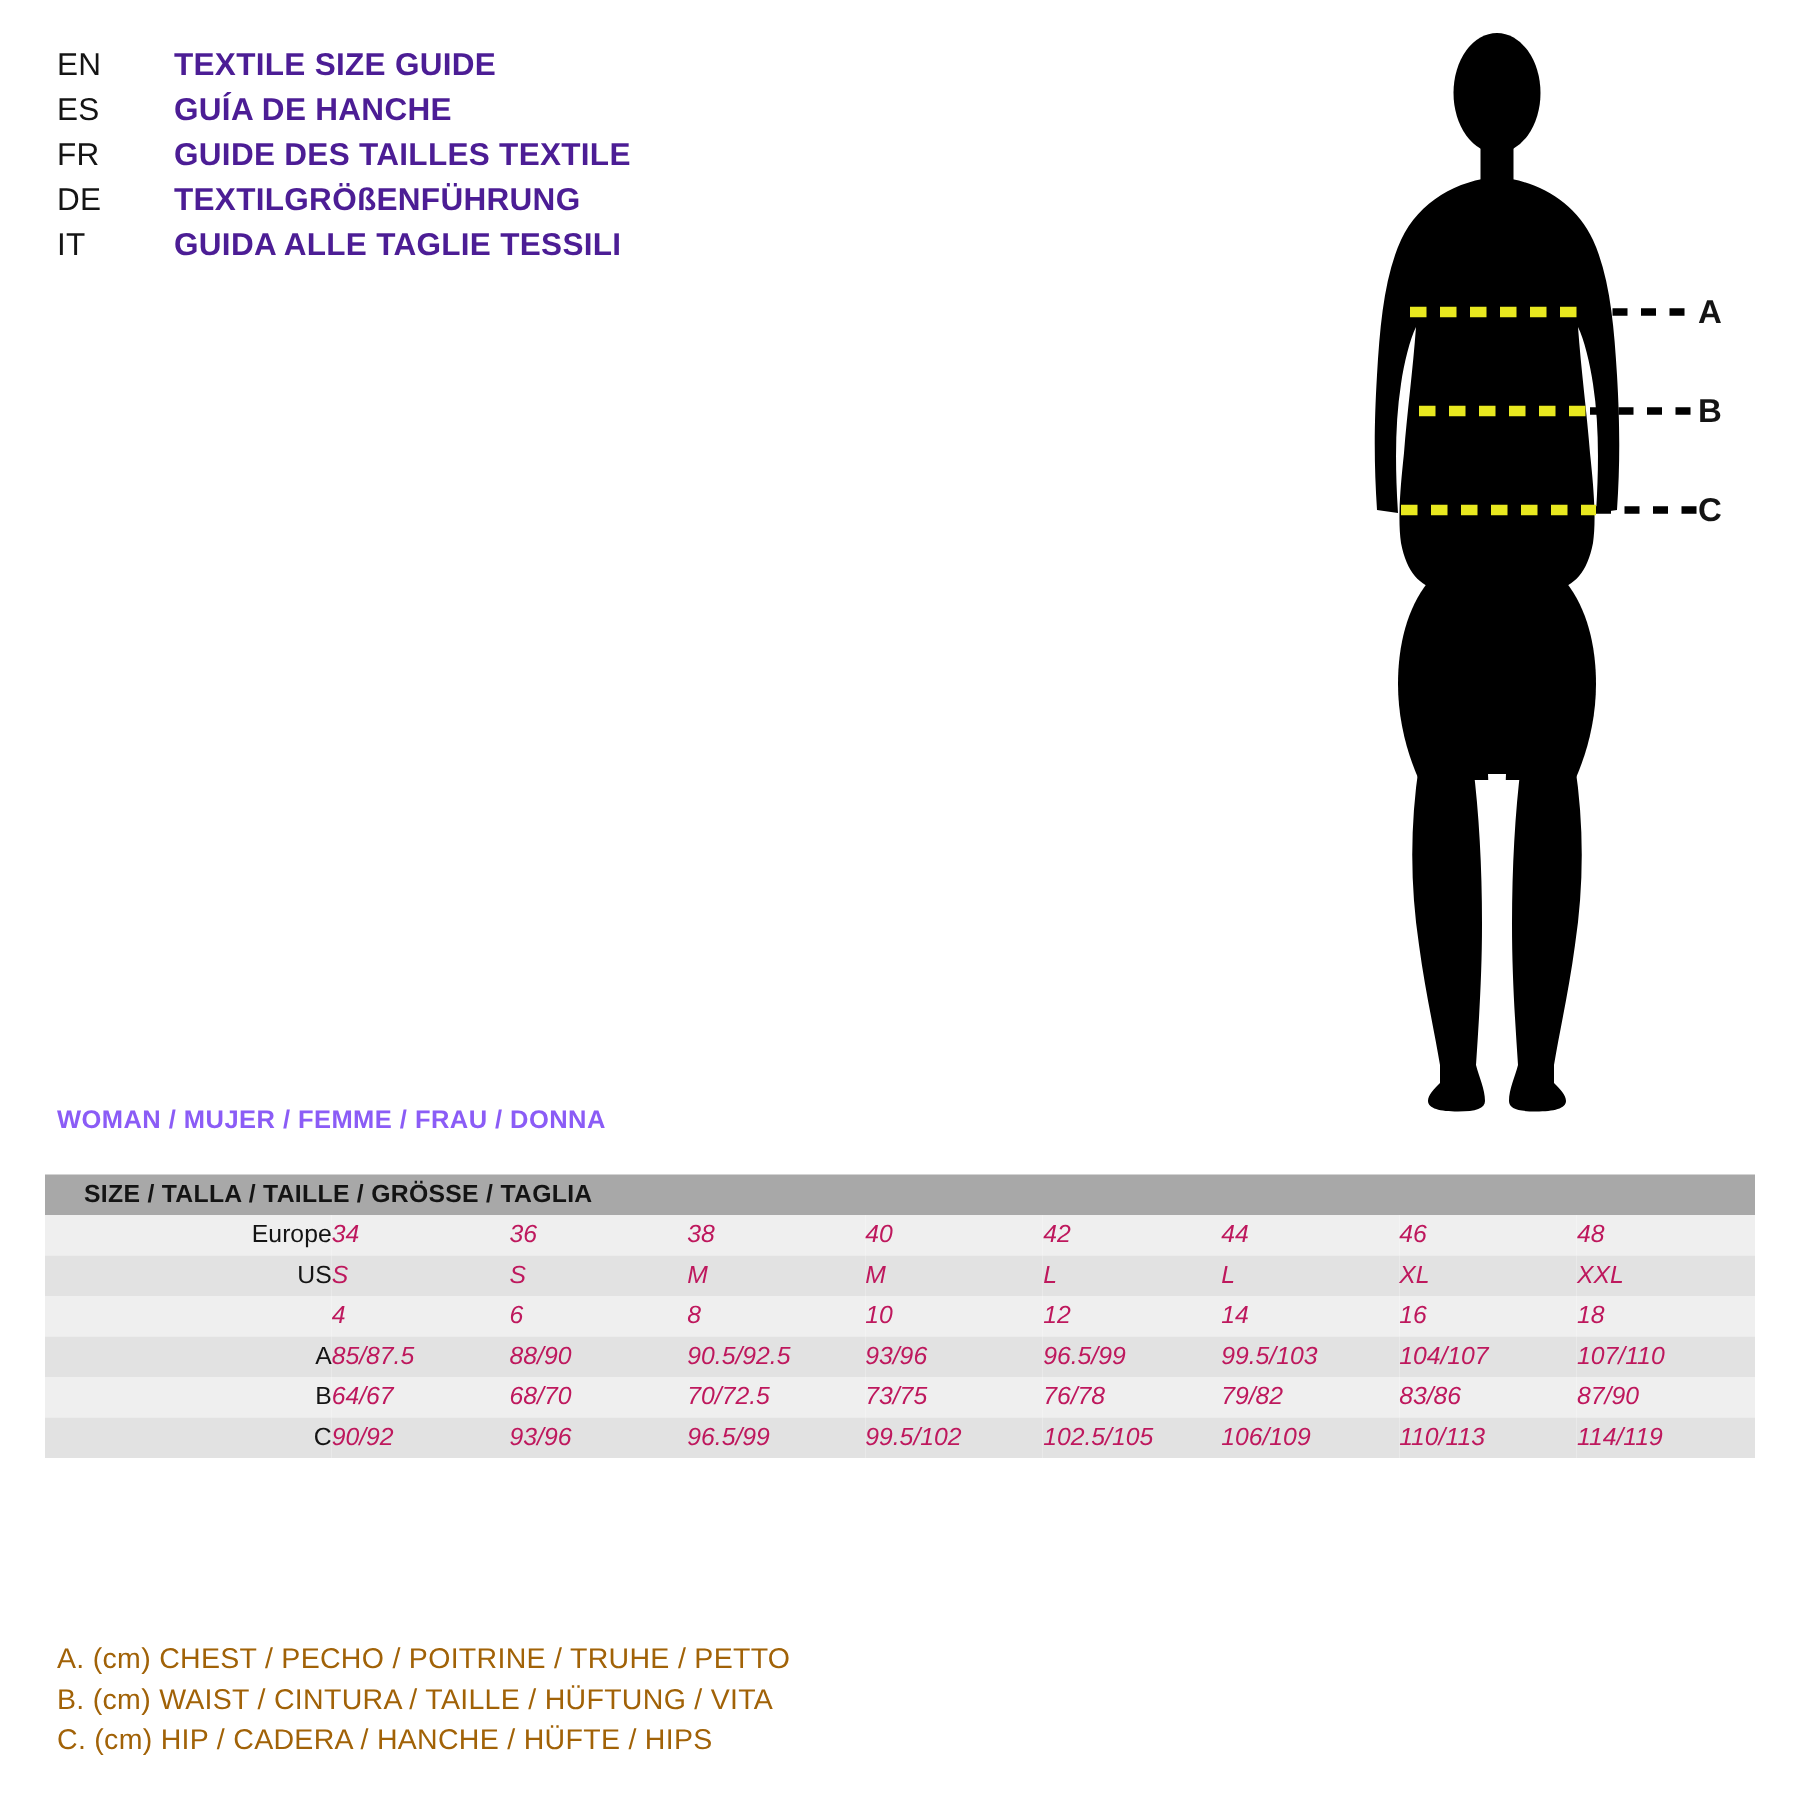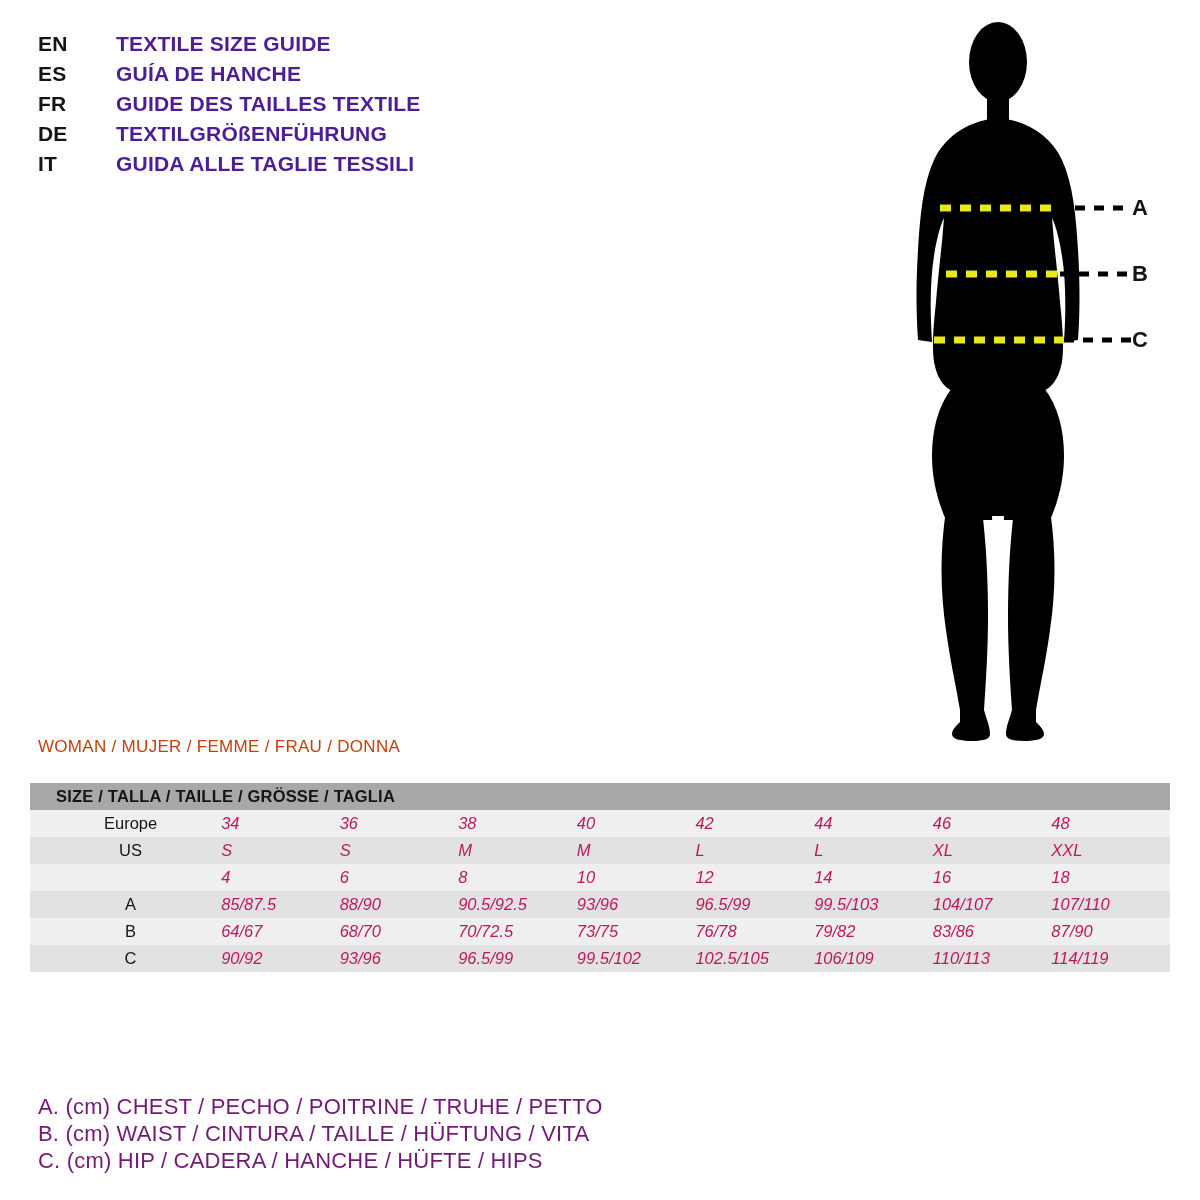--- a/index.html
+++ b/index.html
@@ -24,21 +24,21 @@
     width: 620px;
   }
   .title-row {
     display: flex;
     align-items: baseline;
     height: 30px;
   }
   .title-lang {
     width: 78px;
     font-size: 21px;
-    font-weight: bold;
+    font-weight: normal;
     letter-spacing: .2px;
     color: #141414;
   }
   .title-text {
     font-size: 21px;
     font-weight: bold;
     letter-spacing: .2px;
     color: #4c1d95;
     white-space: nowrap;
   }
@@ -60,23 +60,23 @@
     font-weight: bold;
     color: #141414;
   }
 
   
   #section-label {
     position: absolute;
     left: 38px;
     top: 737px;
     font-size: 17px;
-    font-weight: normal;
+    font-weight: bold;
     letter-spacing: .3px;
-    color: #c2410c;
+    color: #8b5cf6;
   }
 
   
   #size-table {
     position: absolute;
     left: 30px;
     top: 783px;
     width: 1140px;
     border-collapse: collapse;
     font-size: 16.5px;
@@ -91,44 +91,44 @@
     color: #141414;
     text-align: left;
     font-weight: bold;
     font-size: 16.5px;
     padding-left: 26px;
     letter-spacing: .2px;
   }
   #size-table tbody tr:nth-child(odd)  { background: #efefef; }
   #size-table tbody tr:nth-child(even) { background: #e2e2e2; }
   #size-table tbody td.row-label {
-    text-align: center;
+    text-align: right;
     padding-left: 10px;
     width: 182px;
     color: #141414;
     margin-left: 24px;
   }
   #size-table tbody td.val {
     text-align: left;
     color: #be185d;
     width: 119px;
     font-style: italic;
   }
 
   
   #footnotes {
     position: absolute;
     left: 38px;
     top: 1093px;
     width: 800px;
   }
   .footnote {
-    font-size: 22px;
+    font-size: 19px;
     letter-spacing: .2px;
-    color: #701a75;
+    color: #a16207;
     height: 27px;
     line-height: 27px;
     white-space: nowrap;
   }
 </style>
 </head>
 <body>
 
 <div id="title-block">
   <div class="title-row">

